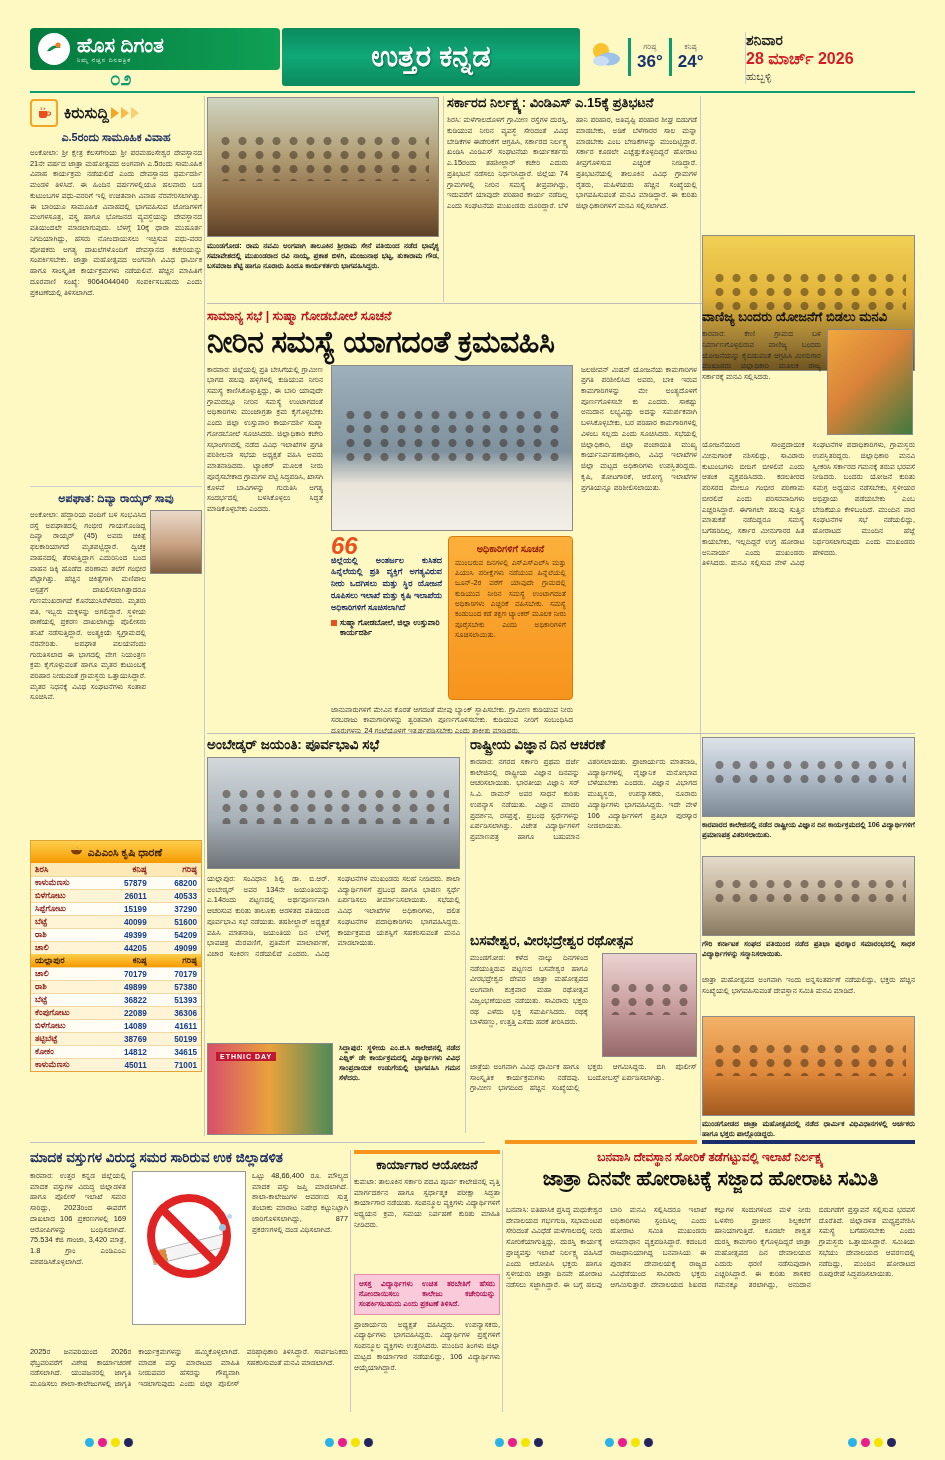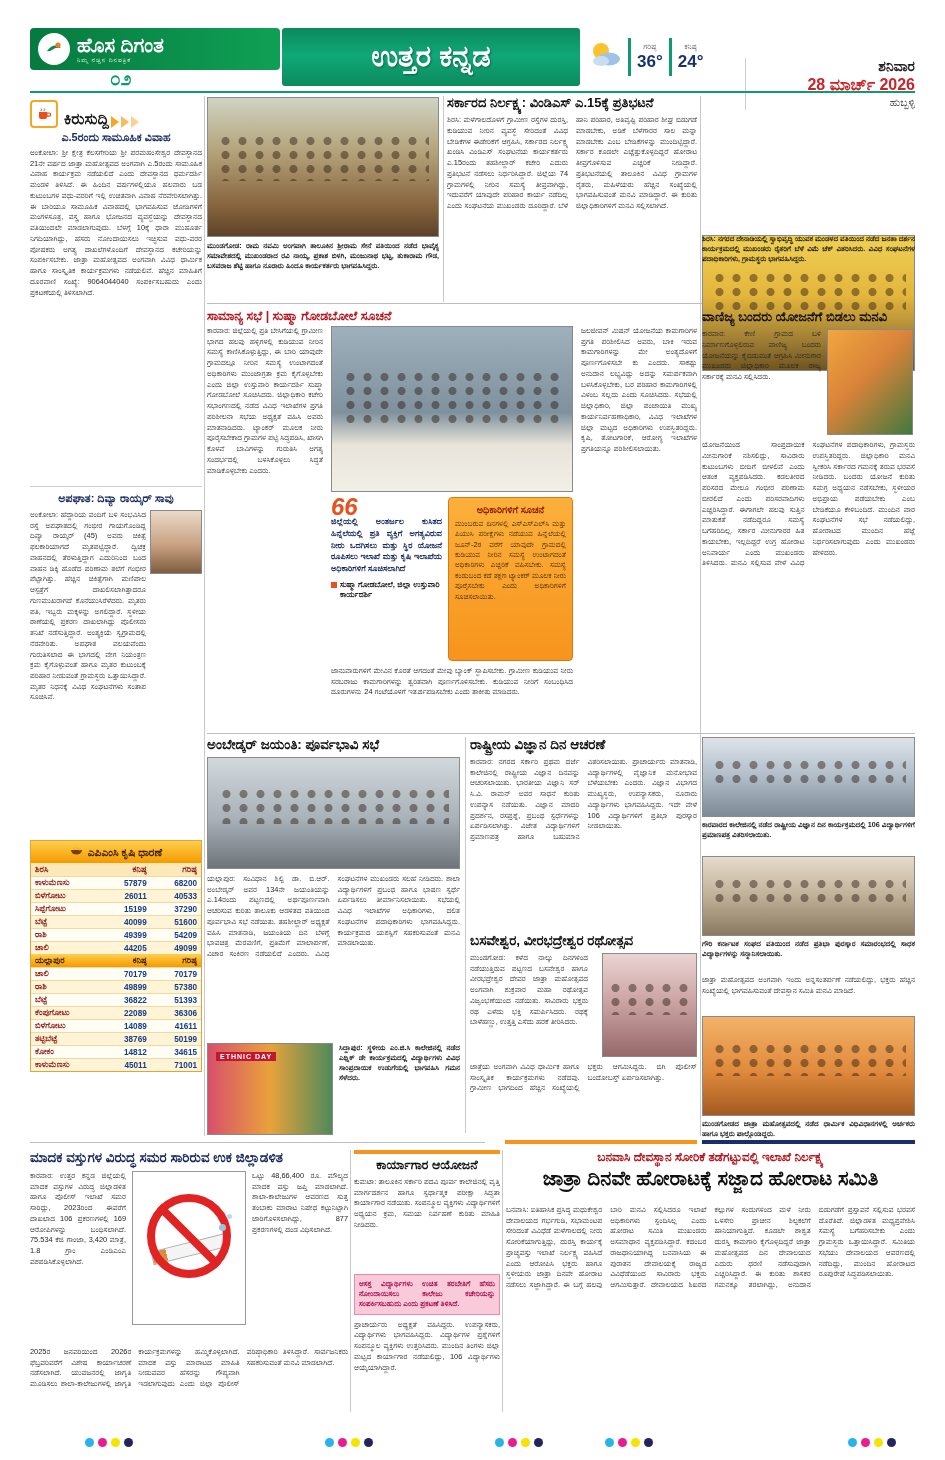--- a/index.html
+++ b/index.html
@@ -1,16 +1,16 @@
 <!DOCTYPE html>
 <html><head>
 <meta charset="utf-8">
 <style>
   html,body{margin:0;padding:0;background:#dcdcdc;}
-  .page{position:relative;width:945px;height:1460px;background:#ffffff;margin:0 auto;
+  .page{position:relative;width:945px;height:1460px;background:#fef9c3;margin:0 auto;
         font-family:"Liberation Sans","DejaVu Sans",sans-serif;color:#1a1a1a;overflow:hidden;}
   .abs{position:absolute;box-sizing:border-box;}
   .body-text{font-size:7.4px;line-height:1.45;text-align:justify;color:#222;overflow:hidden;}
   .cols2{column-count:2;column-gap:8px;}
   .cols3{column-count:3;column-gap:7px;}
   .cols4{column-count:4;column-gap:8px;}
   .caption{font-size:7.2px;line-height:1.4;text-align:justify;font-weight:bold;color:#1b1b1b;overflow:hidden;}
   .photo{position:relative;border:1px solid #8a8a8a;box-sizing:border-box;overflow:hidden;}
   .heads::before{content:"";position:absolute;left:4%;right:4%;top:26%;height:34%;
      background-image:radial-gradient(circle,rgba(40,25,15,.45) 33%,transparent 40%);
@@ -87,36 +87,36 @@
       <span style="font-size:7.5px;color:#555;">ಗರಿಷ್ಠ</span>
       <span style="font-size:17px;font-weight:bold;color:#16336e;">36°</span>
     </span>
     <span style="width:3px;height:38px;background:#0e9b72;"></span>
     <span style="display:flex;flex-direction:column;align-items:center;">
       <span style="font-size:7.5px;color:#555;">ಕನಿಷ್ಠ</span>
       <span style="font-size:17px;font-weight:bold;color:#16336e;">24°</span>
     </span>
   </div>
 
-  <div class="abs" style="left:745px;top:32px;width:170px;height:52px;text-align:right;border-left:1px solid #cfcfcf;margin-top:26px;">
+  <div class="abs" style="left:745px;top:32px;width:170px;height:52px;text-align:left;border-left:1px solid #cfcfcf;">
     <div style="font-size:14px;font-weight:bold;color:#222;">ಶನಿವಾರ</div>
     <div style="font-size:16px;font-weight:bold;color:#d11f26;margin-top:1px;">28 ಮಾರ್ಚ್ 2026</div>
     <div style="font-size:10.5px;color:#222;margin-top:2px;">ಹುಬ್ಬಳ್ಳಿ</div>
   </div>
 
   <div class="abs" style="left:30px;top:91px;width:885px;height:2px;background:#0e9b72;"></div>
 
   <div class="abs vline" style="left:204px;top:96px;height:1040px;"></div>
   <div class="abs vline" style="left:700px;top:96px;height:1040px;"></div>
   <div class="abs vline" style="left:443px;top:96px;height:206px;"></div>
   <div class="abs vline" style="left:465px;top:737px;height:396px;"></div>
   <div class="abs hline" style="left:207px;top:303px;width:708px;"></div>
   <div class="abs hline" style="left:207px;top:733px;width:708px;"></div>
 
-  <div class="abs" style="left:30px;top:98px;width:172px;height:30px;display:flex;align-items:flex-end;">
+  <div class="abs" style="left:30px;top:98px;width:172px;height:30px;display:flex;align-items:center;">
     <span style="width:24px;height:24px;border:2px solid #f5a623;border-radius:4px;display:inline-flex;align-items:center;justify-content:center;margin-right:6px;">
       <svg width="14" height="14" viewBox="0 0 14 14">
           <path d="M2 5h8v5a2 2 0 0 1-2 2H4a2 2 0 0 1-2-2z" fill="#e8501e"></path>
           <path d="M10 6h2a1.6 1.6 0 0 1 0 3.2h-2z" fill="none" stroke="#e8501e" stroke-width="1.2"></path>
           <path d="M4 1.5q1 1 0 2.5M7 1.5q1 1 0 2.5" stroke="#e8501e" stroke-width="1" fill="none"></path>
         </svg>
     </span>
     <span style="font-size:15.5px;font-weight:bold;color:#171717;">ಕಿರುಸುದ್ದಿ</span>
     <span class="chev"></span>
     <span class="chev" style="opacity:.75;"></span>
@@ -238,24 +238,24 @@
 
   <div class="abs photo ph-ramnavami heads" style="left:207px;top:97px;width:232px;height:140px;"></div>
   <div class="abs caption" style="left:207px;top:241px;width:232px;height:60px;">ಮುಂಡಗೋಡ: ರಾಮ ನವಮಿ ಅಂಗವಾಗಿ ತಾಲೂಕಿನ ಶ್ರೀರಾಮ ಸೇನೆ ವತಿಯಿಂದ ನಡೆದ ಭಾವೈಕ್ಯ ಸಮಾವೇಶದಲ್ಲಿ ಮುಖಂಡರಾದ ರವಿ ನಾಯ್ಕ, ಪ್ರಕಾಶ ಬಿಳಗಿ, ಮಂಜುನಾಥ ಭಟ್ಟ, ತುಕಾರಾಮ ಗೌಡ, ಬಸವರಾಜ ಶೆಟ್ಟಿ ಹಾಗೂ ನೂರಾರು ಹಿಂದೂ ಕಾರ್ಯಕರ್ತರು ಭಾಗವಹಿಸಿದ್ದರು.</div>
 
   <div class="abs" style="left:447px;top:95px;width:250px;">
     <div class="headline" style="font-size:13px;line-height:1.25;margin-bottom:4px;">ಸರ್ಕಾರದ ನಿರ್ಲಕ್ಷ್ಯ: ವಿಂಡಿಎಸ್ ಎ.15ಕ್ಕೆ ಪ್ರತಿಭಟನೆ</div>
     <div class="body-text cols2" style="height:172px;">ಶಿರಸಿ: ಮಳೆಗಾಲದೊಳಗೆ ಗ್ರಾಮೀಣ ರಸ್ತೆಗಳ ದುರಸ್ತಿ, ಕುಡಿಯುವ ನೀರಿನ ವ್ಯವಸ್ಥೆ ಸೇರಿದಂತೆ ವಿವಿಧ ಬೇಡಿಕೆಗಳ ಈಡೇರಿಕೆಗೆ ಆಗ್ರಹಿಸಿ, ಸರ್ಕಾರದ ನಿರ್ಲಕ್ಷ್ಯ ಖಂಡಿಸಿ ವಿಂಡಿಎಸ್ ಸಂಘಟನೆಯ ಕಾರ್ಯಕರ್ತರು ಎ.15ರಂದು ತಹಶೀಲ್ದಾರ್ ಕಚೇರಿ ಎದುರು ಪ್ರತಿಭಟನೆ ನಡೆಸಲು ನಿರ್ಧರಿಸಿದ್ದಾರೆ. ಜಿಲ್ಲೆಯ 74 ಗ್ರಾಮಗಳಲ್ಲಿ ನೀರಿನ ಸಮಸ್ಯೆ ತೀವ್ರವಾಗಿದ್ದು, ಇದುವರೆಗೆ ಯಾವುದೇ ಪರಿಹಾರ ಕಾರ್ಯ ನಡೆದಿಲ್ಲ ಎಂದು ಸಂಘಟನೆಯ ಮುಖಂಡರು ದೂರಿದ್ದಾರೆ. ಬೆಳೆ ಹಾನಿ ಪರಿಹಾರ, ಅತಿವೃಷ್ಟಿ ಪರಿಹಾರ ಶೀಘ್ರ ಬಿಡುಗಡೆ ಮಾಡಬೇಕು, ಅಡಿಕೆ ಬೆಳೆಗಾರರ ಸಾಲ ಮನ್ನಾ ಮಾಡಬೇಕು ಎಂಬ ಬೇಡಿಕೆಗಳನ್ನು ಮುಂದಿಟ್ಟಿದ್ದಾರೆ. ಸರ್ಕಾರ ಕೂಡಲೇ ಎಚ್ಚೆತ್ತುಕೊಳ್ಳದಿದ್ದರೆ ಹೋರಾಟ ತೀವ್ರಗೊಳಿಸುವ ಎಚ್ಚರಿಕೆ ನೀಡಿದ್ದಾರೆ. ಪ್ರತಿಭಟನೆಯಲ್ಲಿ ತಾಲೂಕಿನ ವಿವಿಧ ಗ್ರಾಮಗಳ ರೈತರು, ಮಹಿಳೆಯರು ಹೆಚ್ಚಿನ ಸಂಖ್ಯೆಯಲ್ಲಿ ಭಾಗವಹಿಸುವಂತೆ ಮನವಿ ಮಾಡಿದ್ದಾರೆ. ಈ ಕುರಿತು ಜಿಲ್ಲಾಧಿಕಾರಿಗಳಿಗೆ ಮನವಿ ಸಲ್ಲಿಸಲಾಗಿದೆ.</div>
   </div>
 
   <div class="abs photo ph-sirsi heads" style="left:702px;top:95px;width:213px;height:136px;"></div>
-  <div class="abs caption" style="left:702px;top:234px;width:213px;height:64px;">ಶಿರಸಿ: ನಗರದ ದೇನಾಡಿಯಲ್ಲಿ ಸ್ವಾಭಿವೃದ್ಧಿ ಯುವಕ ಮಂಡಳದ ವತಿಯಿಂದ ನಡೆದ ಜನತಾ ದರ್ಶನ ಕಾರ್ಯಕ್ರಮದಲ್ಲಿ ಮುಖಂಡರು ರೈತರಿಗೆ ಬೆಳೆ ವಿಮೆ ಚೆಕ್ ವಿತರಿಸಿದರು. ವಿವಿಧ ಸಂಘಟನೆಗಳ ಪದಾಧಿಕಾರಿಗಳು, ಗ್ರಾಮಸ್ಥರು ಭಾಗವಹಿಸಿದ್ದರು.</div>
 
   <div class="abs" style="left:207px;top:309px;width:490px;">
     <div style="font-size:12.5px;font-weight:bold;color:#b5121b;margin-bottom:2px;">ಸಾಮಾನ್ಯ ಸಭೆ | ಸುಷ್ಮಾ ಗೋಡಬೋಲೆ ಸೂಚನೆ</div>
+    <div class="headline" style="font-size:30px;line-height:1.05;letter-spacing:-0.5px;margin-bottom:7px;">ನೀರಿನ ಸಮಸ್ಯೆ ಯಾಗದಂತೆ ಕ್ರಮವಹಿಸಿ</div>
     <div style="display:flex;gap:8px;">
       <div class="body-text" style="width:116px;height:356px;">ಕಾರವಾರ: ಜಿಲ್ಲೆಯಲ್ಲಿ ಪ್ರತಿ ಬೇಸಿಗೆಯಲ್ಲಿ ಗ್ರಾಮೀಣ ಭಾಗದ ಹಲವು ಹಳ್ಳಿಗಳಲ್ಲಿ ಕುಡಿಯುವ ನೀರಿನ ಸಮಸ್ಯೆ ಕಾಣಿಸಿಕೊಳ್ಳುತ್ತಿದ್ದು, ಈ ಬಾರಿ ಯಾವುದೇ ಗ್ರಾಮದಲ್ಲೂ ನೀರಿನ ಸಮಸ್ಯೆ ಉಂಟಾಗದಂತೆ ಅಧಿಕಾರಿಗಳು ಮುಂಜಾಗ್ರತಾ ಕ್ರಮ ಕೈಗೊಳ್ಳಬೇಕು ಎಂದು ಜಿಲ್ಲಾ ಉಸ್ತುವಾರಿ ಕಾರ್ಯದರ್ಶಿ ಸುಷ್ಮಾ ಗೋಡಬೋಲೆ ಸೂಚಿಸಿದರು. ಜಿಲ್ಲಾಧಿಕಾರಿ ಕಚೇರಿ ಸಭಾಂಗಣದಲ್ಲಿ ನಡೆದ ವಿವಿಧ ಇಲಾಖೆಗಳ ಪ್ರಗತಿ ಪರಿಶೀಲನಾ ಸಭೆಯ ಅಧ್ಯಕ್ಷತೆ ವಹಿಸಿ ಅವರು ಮಾತನಾಡಿದರು. ಟ್ಯಾಂಕರ್ ಮೂಲಕ ನೀರು ಪೂರೈಸಬೇಕಾದ ಗ್ರಾಮಗಳ ಪಟ್ಟಿ ಸಿದ್ಧಪಡಿಸಿ, ಖಾಸಗಿ ಕೊಳವೆ ಬಾವಿಗಳನ್ನು ಗುರುತಿಸಿ ಅಗತ್ಯ ಸಂದರ್ಭದಲ್ಲಿ ಬಳಸಿಕೊಳ್ಳಲು ಸಿದ್ಧತೆ ಮಾಡಿಕೊಳ್ಳಬೇಕು ಎಂದರು.</div>
       <div style="width:242px;">
         <div class="photo ph-meeting heads" style="width:242px;height:166px;"></div>
         <div style="display:flex;gap:6px;margin-top:5px;">
           <div style="width:118px;">
             <div style="font-size:24px;font-weight:bold;font-style:italic;color:#e8501e;line-height:.8;">66</div>
             <div style="font-size:8.1px;font-weight:bold;color:#14275c;line-height:1.45;text-align:justify;">ಜಿಲ್ಲೆಯಲ್ಲಿ ಅಂತರ್ಜಲ ಕುಸಿತದ ಹಿನ್ನೆಲೆಯಲ್ಲಿ ಪ್ರತಿ ವ್ಯಕ್ತಿಗೆ ಅಗತ್ಯವಿರುವ ನೀರು ಒದಗಿಸಲು ಮತ್ತು ಸ್ಥಿರ ಯೋಜನೆ ರೂಪಿಸಲು ಇಲಾಖೆ ಮತ್ತು ಕೃಷಿ ಇಲಾಖೆಯ ಅಧಿಕಾರಿಗಳಿಗೆ ಸೂಚಿಸಲಾಗಿದೆ</div>
             <div style="margin-top:5px;display:flex;gap:3px;">
               <span style="width:6px;height:6px;background:#e8501e;margin-top:2px;flex:none;"></span>

